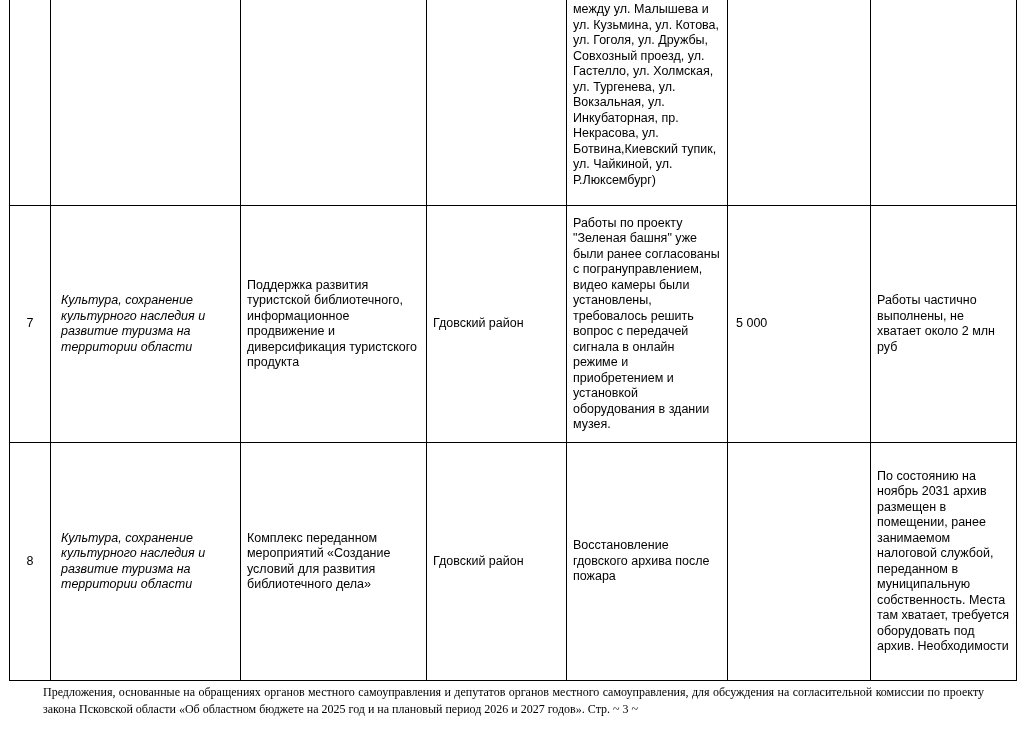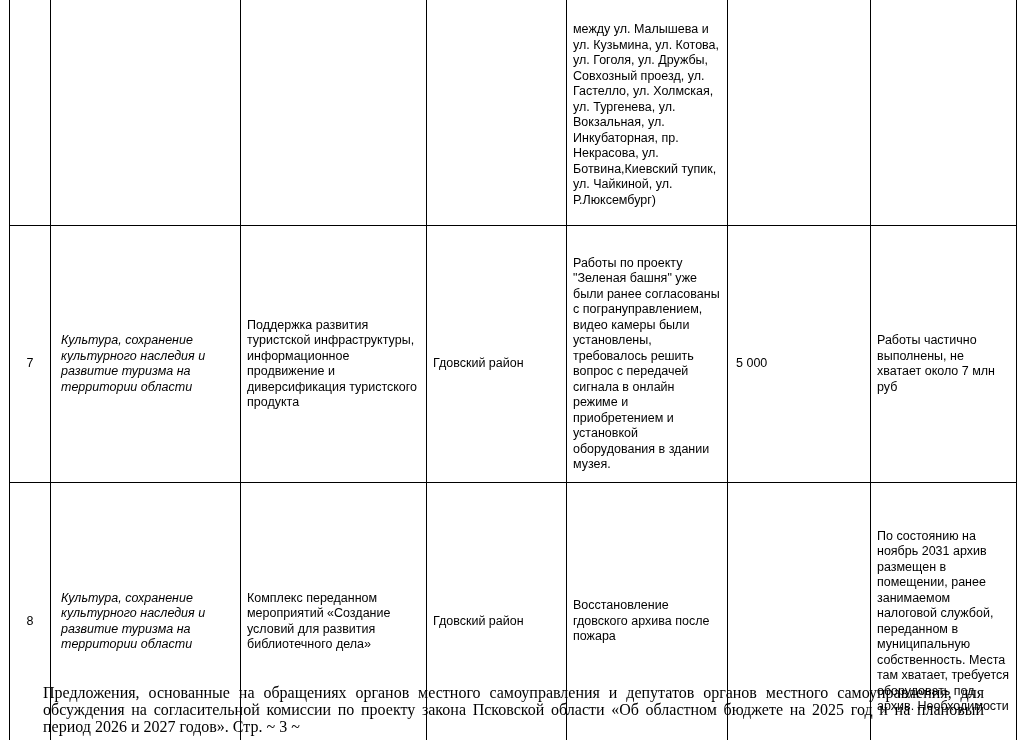--- a/index.html
+++ b/index.html
@@ -34,38 +34,37 @@
   }
   
   tr.row-cont td { border-top: none; }
 
   .box {
     display: flex;
     align-items: center;
     overflow: hidden;
     padding: 0 6px;
     box-sizing: border-box;
-    margin-top: 20px;
   }
   tr.row-cont .box  { height: 205px; align-items: flex-start; padding-top: 2px; }
   tr.row-7 .box     { height: 236px; }
   tr.row-8 .box     { height: 237px; }
 
   td.c-num .box     { justify-content: center; padding: 0 2px; }
   td.c-sphere .box  { padding-left: 10px; font-style: italic; }
   td.c-amount .box  { padding-left: 8px; }
 
   .footer {
     position: absolute;
     left: 43px;
     top: 684px;
     width: 941px;
     margin: 0;
     font-family: "Liberation Serif", "DejaVu Serif", serif;
-    font-size: 16px;
+    font-size: 12px;
     line-height: 17px;
     text-align: justify;
     color: #000000;
   }
 </style>
 </head>
 <body>
 
 <div class="page">
 
@@ -104,33 +103,33 @@
           </td>
       </tr>
       <tr class="row-7">
         <td class="c-num">
             <div class="box">7</div>
           </td>
         <td class="c-sphere">
             <div class="box">Культура, сохранение культурного наследия и развитие туризма на территории области</div>
           </td>
         <td class="c-program">
-            <div class="box">Поддержка развития туристской инфраструктуры, информационное продвижение и диверсификация туристского продукта</div>
+            <div class="box">Поддержка развития туристской библиотечного, информационное продвижение и диверсификация туристского продукта</div>
           </td>
         <td class="c-district">
             <div class="box">Гдовский район</div>
           </td>
         <td class="c-desc">
             <div class="box">Работы по проекту "Зеленая башня" уже были ранее согласованы с погрануправлением, видео камеры были установлены, требовалось решить вопрос с передачей сигнала в онлайн режиме и приобретением и установкой оборудования в здании музея.</div>
           </td>
         <td class="c-amount">
             <div class="box">5 000</div>
           </td>
         <td class="c-note">
-            <div class="box">Работы частично выполнены, не хватает около 7 млн руб</div>
+            <div class="box">Работы частично выполнены, не хватает около 2 млн руб</div>
           </td>
       </tr>
       <tr class="row-8">
         <td class="c-num">
             <div class="box">8</div>
           </td>
         <td class="c-sphere">
             <div class="box">Культура, сохранение культурного наследия и развитие туризма на территории области</div>
           </td>
         <td class="c-program">

